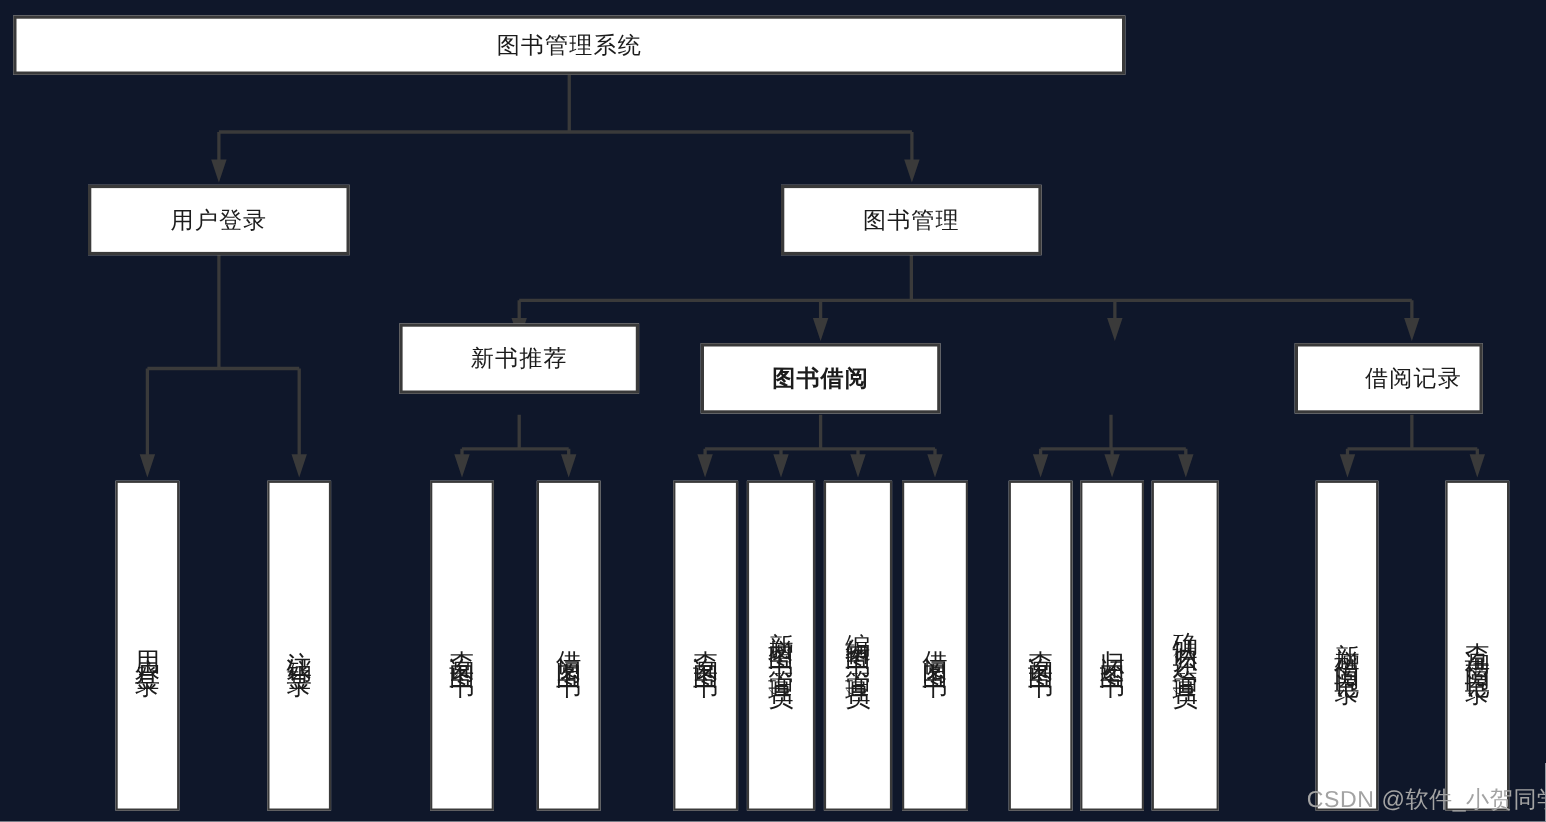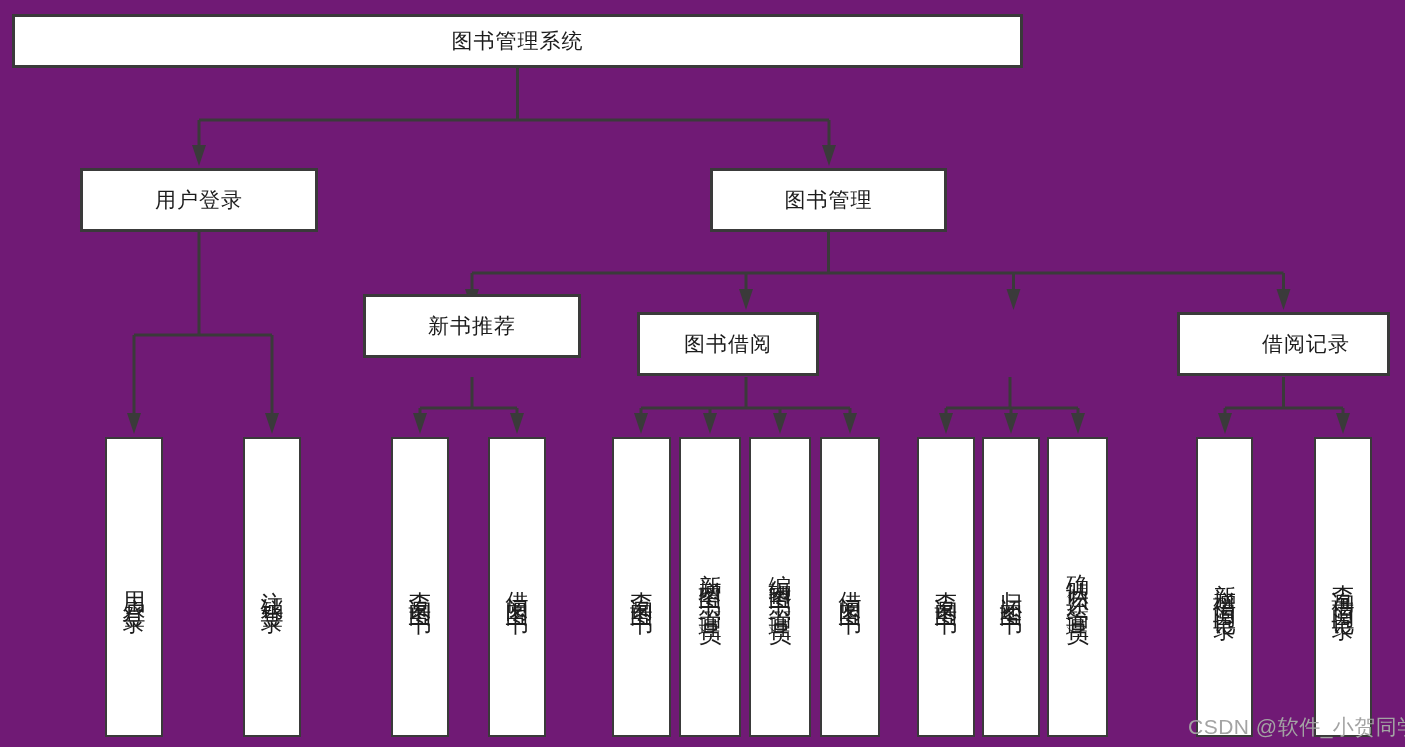--- a/index.html
+++ b/index.html
@@ -5,21 +5,21 @@
   html, body {
     margin: 0;
     padding: 0;
     background: #ffffff;
     font-family: "Liberation Sans", sans-serif;
   }
   #canvas {
     position: relative;
     width: 1405px;
     height: 747px;
-    background: #701a75;
+    background: #0f172a;
     overflow: hidden;
   }
   #connectors {
     position: absolute;
     left: 0; top: 0;
     width: 1405px; height: 747px;
     pointer-events: none;
   }
   .node {
     position: absolute;
@@ -129,24 +129,24 @@
   <div class="node lvl" style="left:80px; top:168px; width:238px;">
     <span>用户登录</span>
   </div>
   <div class="node lvl" style="left:710px; top:168px; width:237px;text-align:center;">
     <span>图书管理</span>
   </div>
 
   <div class="node lvl" style="left:363px; top:294px; width:218px;">
     <span>新书推荐</span>
   </div>
-  <div class="node lvl" style="left:637px; top:312px; width:182px;">
+  <div class="node lvl" style="left:637px; top:312px; width:218px;font-weight:bold;">
     <span>图书借阅</span>
   </div>
-  <div class="node lvl" style="left:1177px; top:312px; width:213px;padding-left:45px;">
+  <div class="node lvl" style="left:1177px; top:312px; width:171px;padding-left:45px;">
     <span>借阅记录</span>
   </div>
 
   <div class="leaf" style="left:105px; width:58px;">
     <span>用户登录</span>
   </div>
   <div class="leaf" style="left:243px; width:58px;">
     <span>注销登录</span>
   </div>
 

